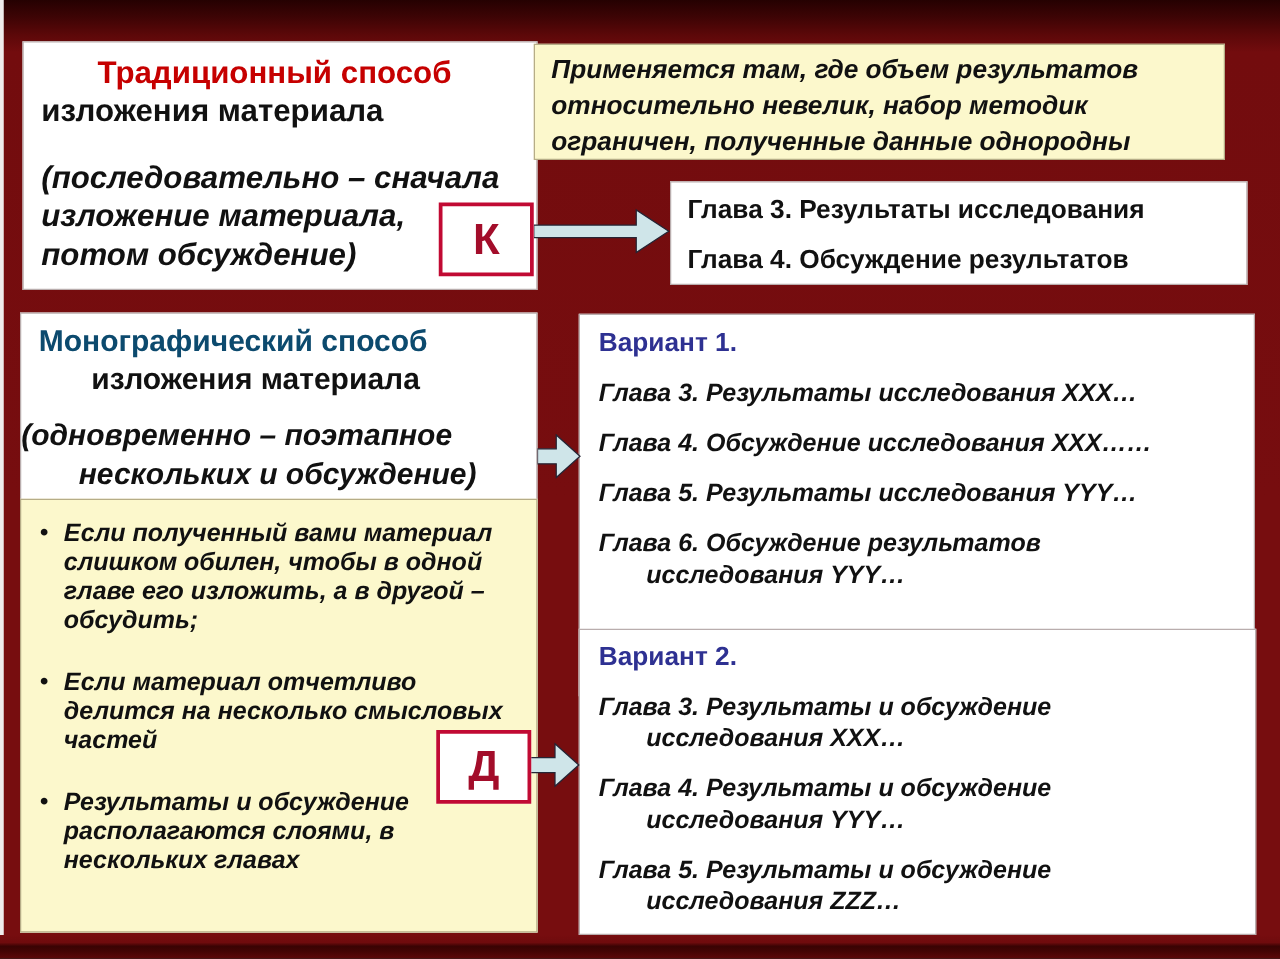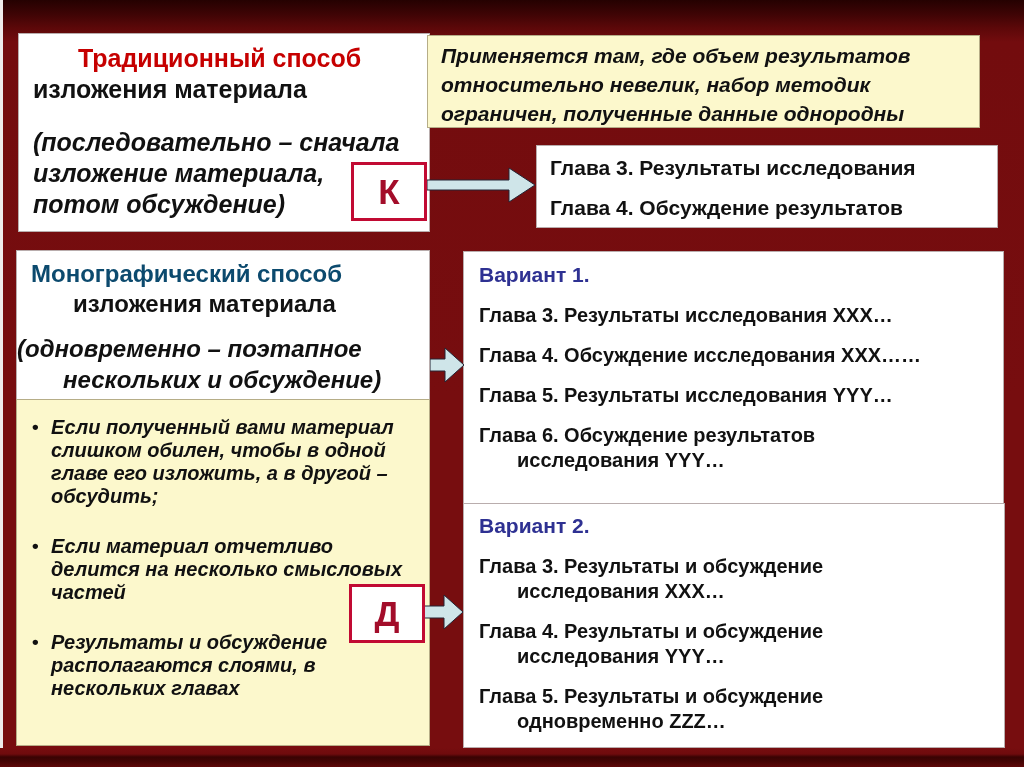--- a/index.html
+++ b/index.html
@@ -59,21 +59,21 @@
     position: relative; padding-left: 21px;
     font-size: 20px; line-height: 23px; font-style: italic;
     margin-bottom: 27px;
   }
   .bullet::before { content: "\2022"; position: absolute; left: 2px; top: -1px; font-size: 19px; font-style: normal; }
 
   
   #var1 { left: 463px; top: 251px; width: 541px; height: 306px; padding: 10px 8px 0 15px; }
   #var2 { left: 463px; top: 503px; width: 542px; height: 245px; padding: 9px 8px 0 15px; }
   .v-title { font-size: 21px; line-height: 26px; color: #2e3192; }
-  .chlist { margin-top: 13px; }
+  .chlist { margin-top: 13px; font-style: italic; }
   .chlist .line { font-size: 20px; line-height: 25px; margin-top: 15px; }
   .chlist .line.cont { margin-top: 0; padding-left: 38px; }
 
   
   .marker {
     position: absolute; width: 76px; height: 59px;
     background: #ffffff; border: 3px solid #c10a33;
     color: #a30d2a; font-size: 35px;
     display: flex; align-items: center; justify-content: center;
     z-index: 5;
@@ -166,16 +166,16 @@
   </div>
 
   <div class="panel" id="var2">
     <div class="v-title">Вариант 2.</div>
     <div class="chlist">
         <div class="line">Глава 3. Результаты и обсуждение</div>
         <div class="line cont">исследования XXX…</div>
         <div class="line">Глава 4. Результаты и обсуждение</div>
         <div class="line cont">исследования YYY…</div>
         <div class="line">Глава 5. Результаты и обсуждение</div>
-        <div class="line cont">одновременно ZZZ…</div>
+        <div class="line cont">исследования ZZZ…</div>
       </div>
   </div>
 </div>
 
 </body></html>

